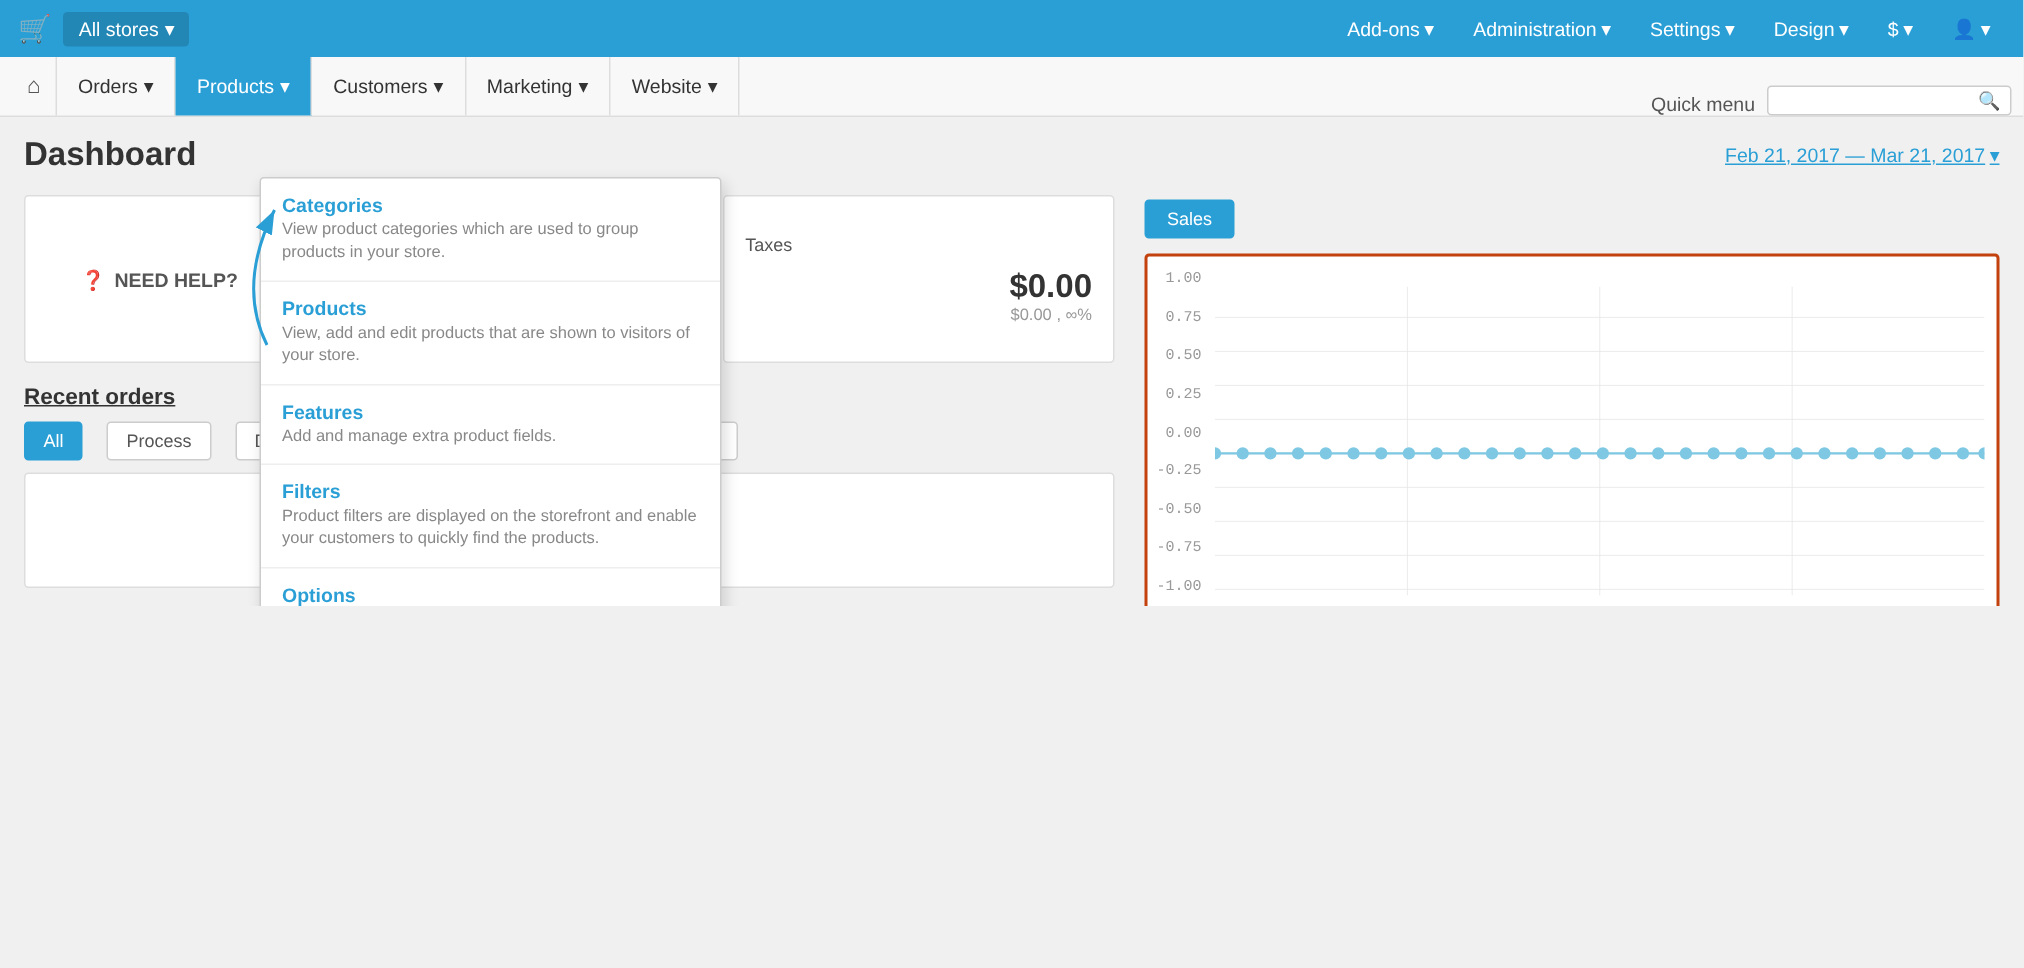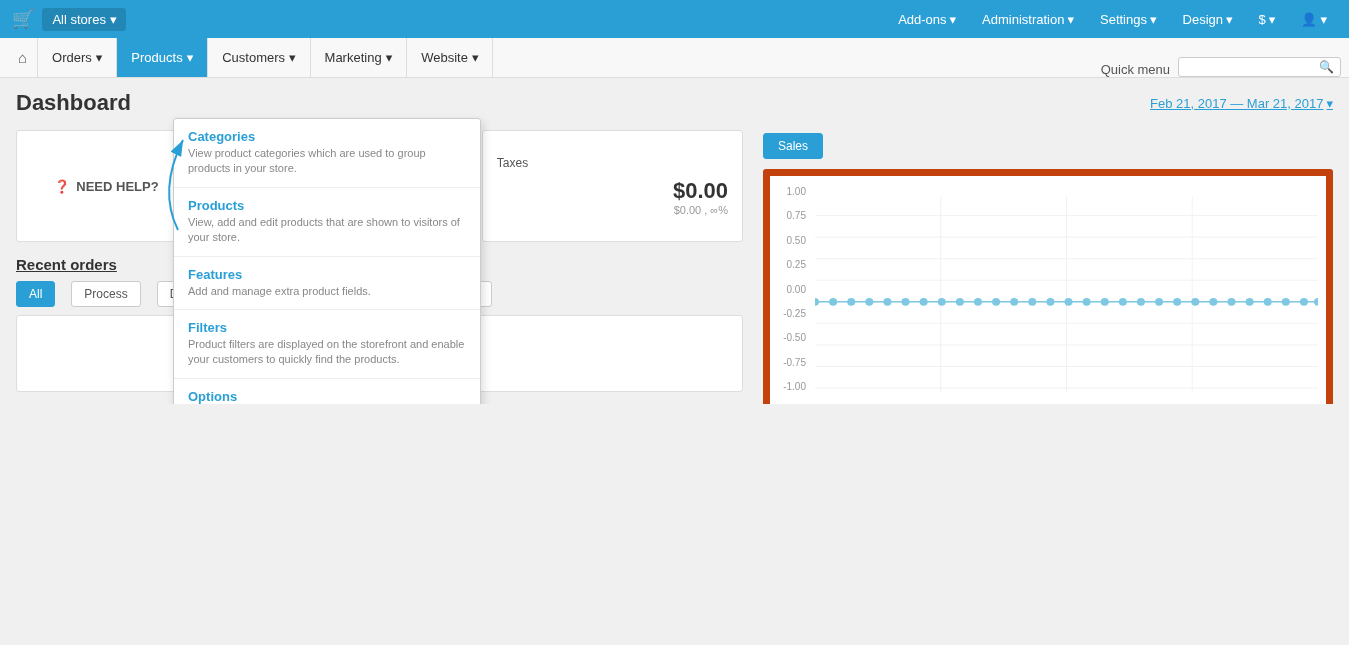--- a/index.html
+++ b/index.html
@@ -201,25 +201,26 @@
       border-radius: 3px;
       font-size: 12px;
       cursor: pointer;
       border: 1px solid #ccc;
       background: white;
       color: #555;
     }
     .stats-tab.active { background: #2a9fd6; color: white; border-color: #2a9fd6; }
     .chart-container {
       background: white;
-      border: 7px solid #c2410c;
+      border: 2px solid #c2410c;
       border-radius: 3px;
       padding: 20px 8px 30px 45px;
       position: relative;
       height: 260px;
+      font-family: Liberation Mono, monospace;
     }
     .chart-svg { width: 100%; height: 100%; }
     .y-axis-labels {
       position: absolute;
       left: 0;
       top: 10px;
       bottom: 30px;
       width: 40px;
       display: flex;
       flex-direction: column;

